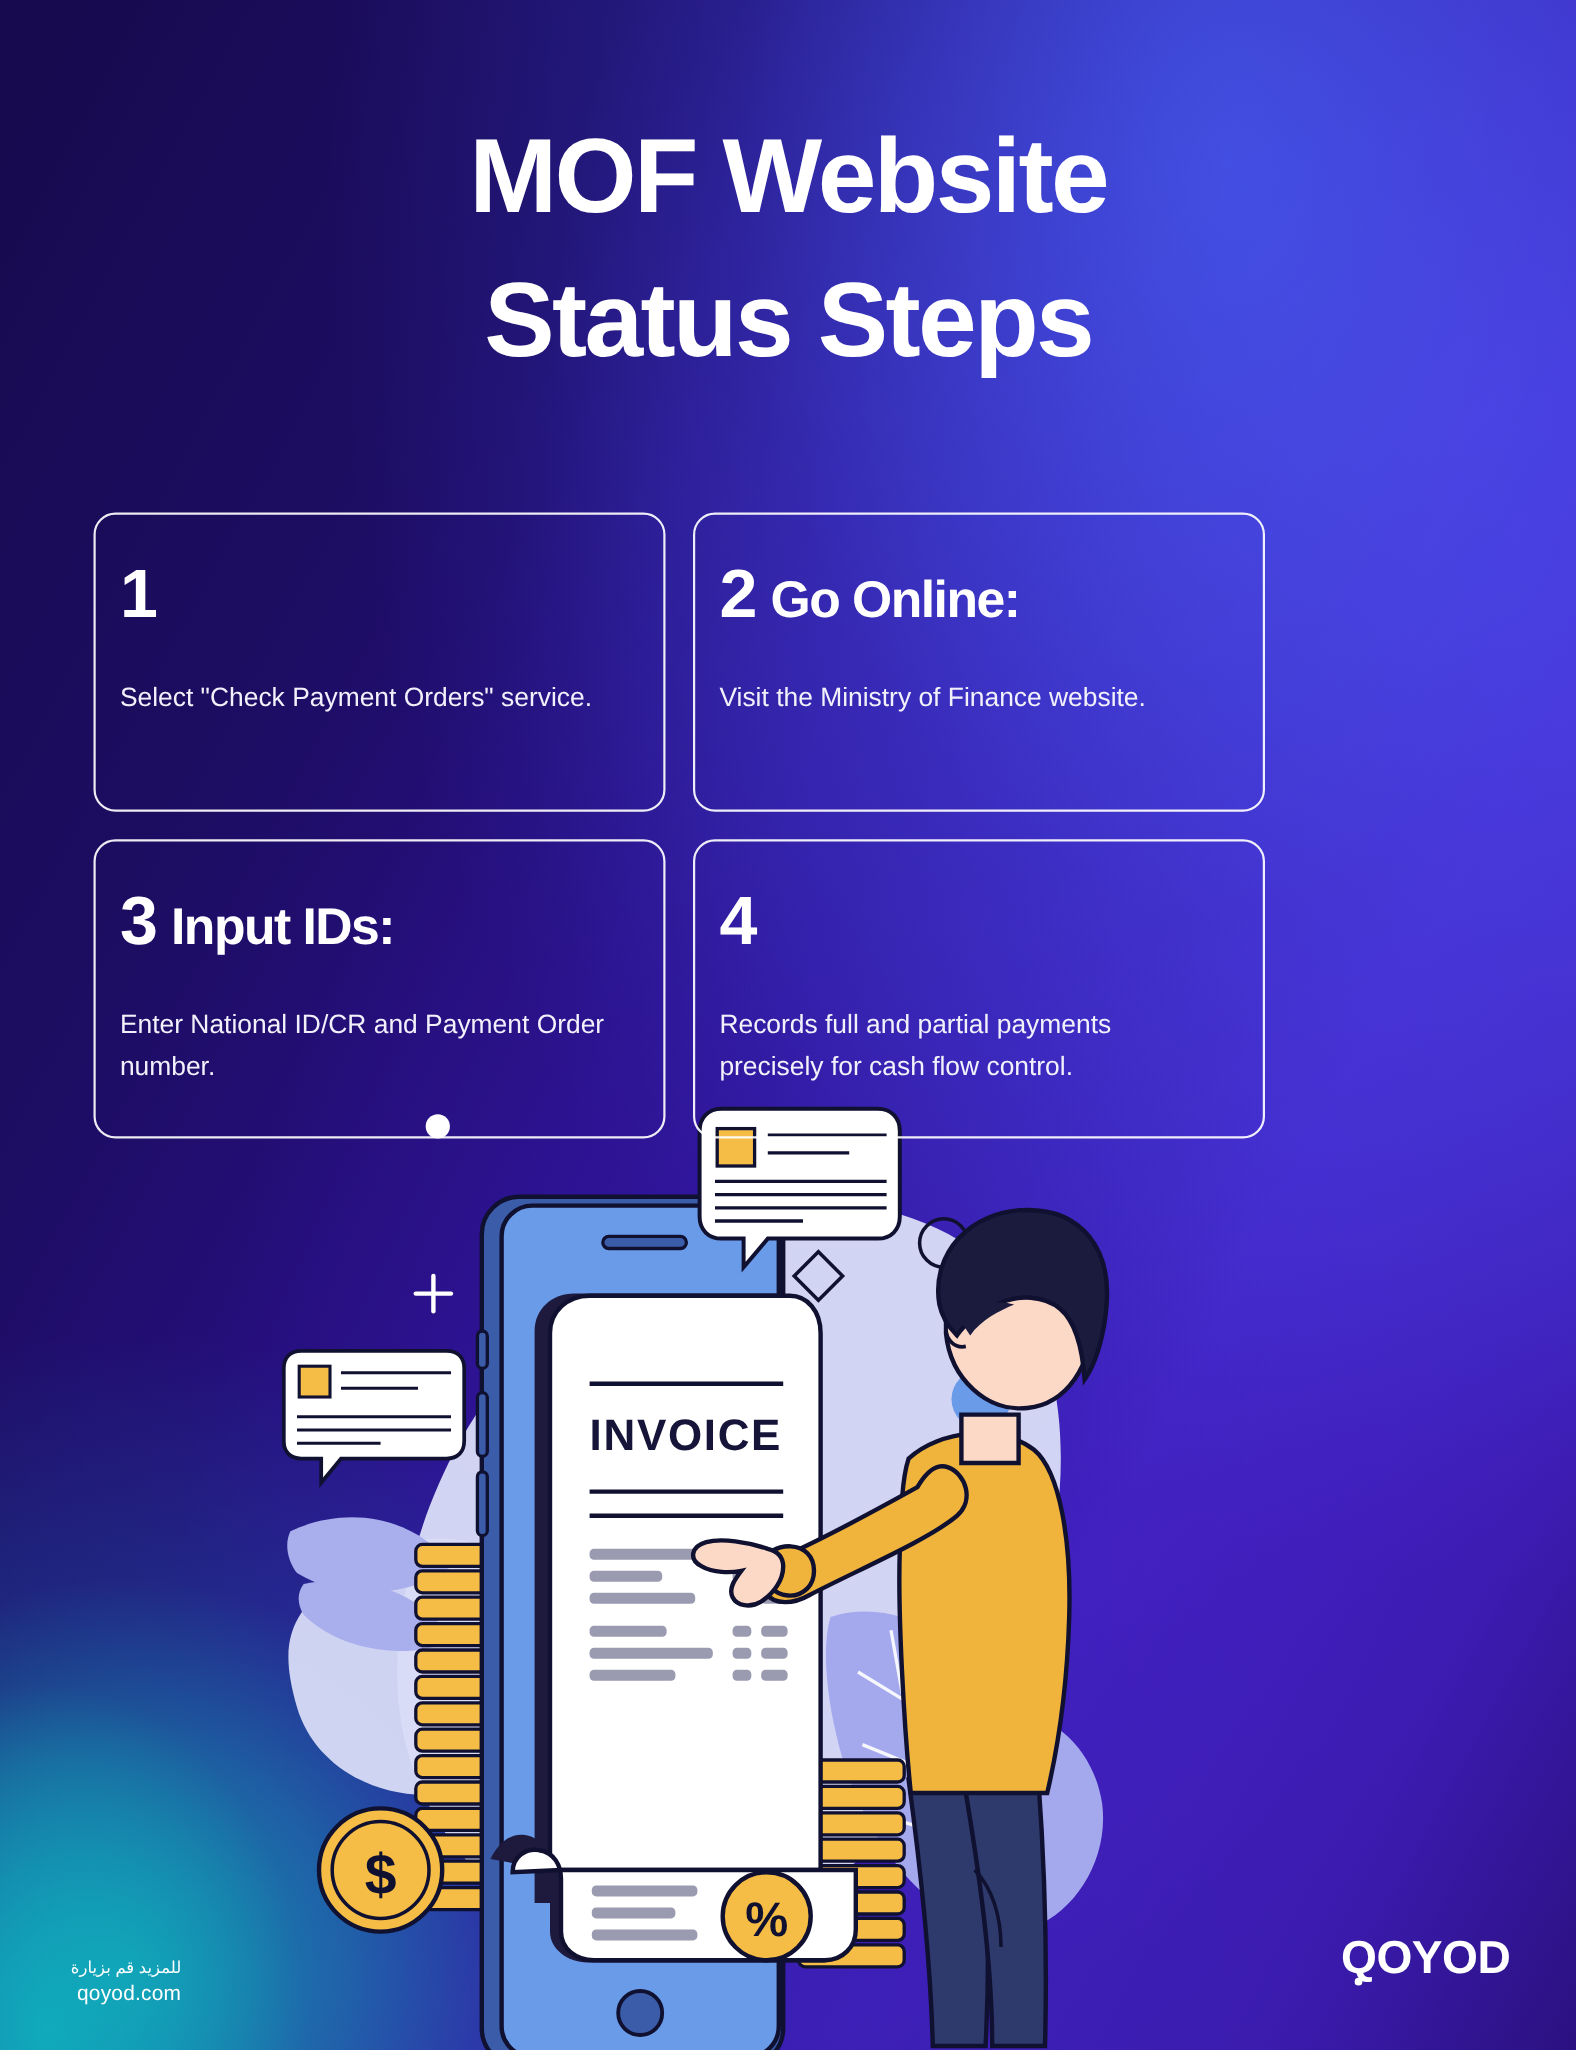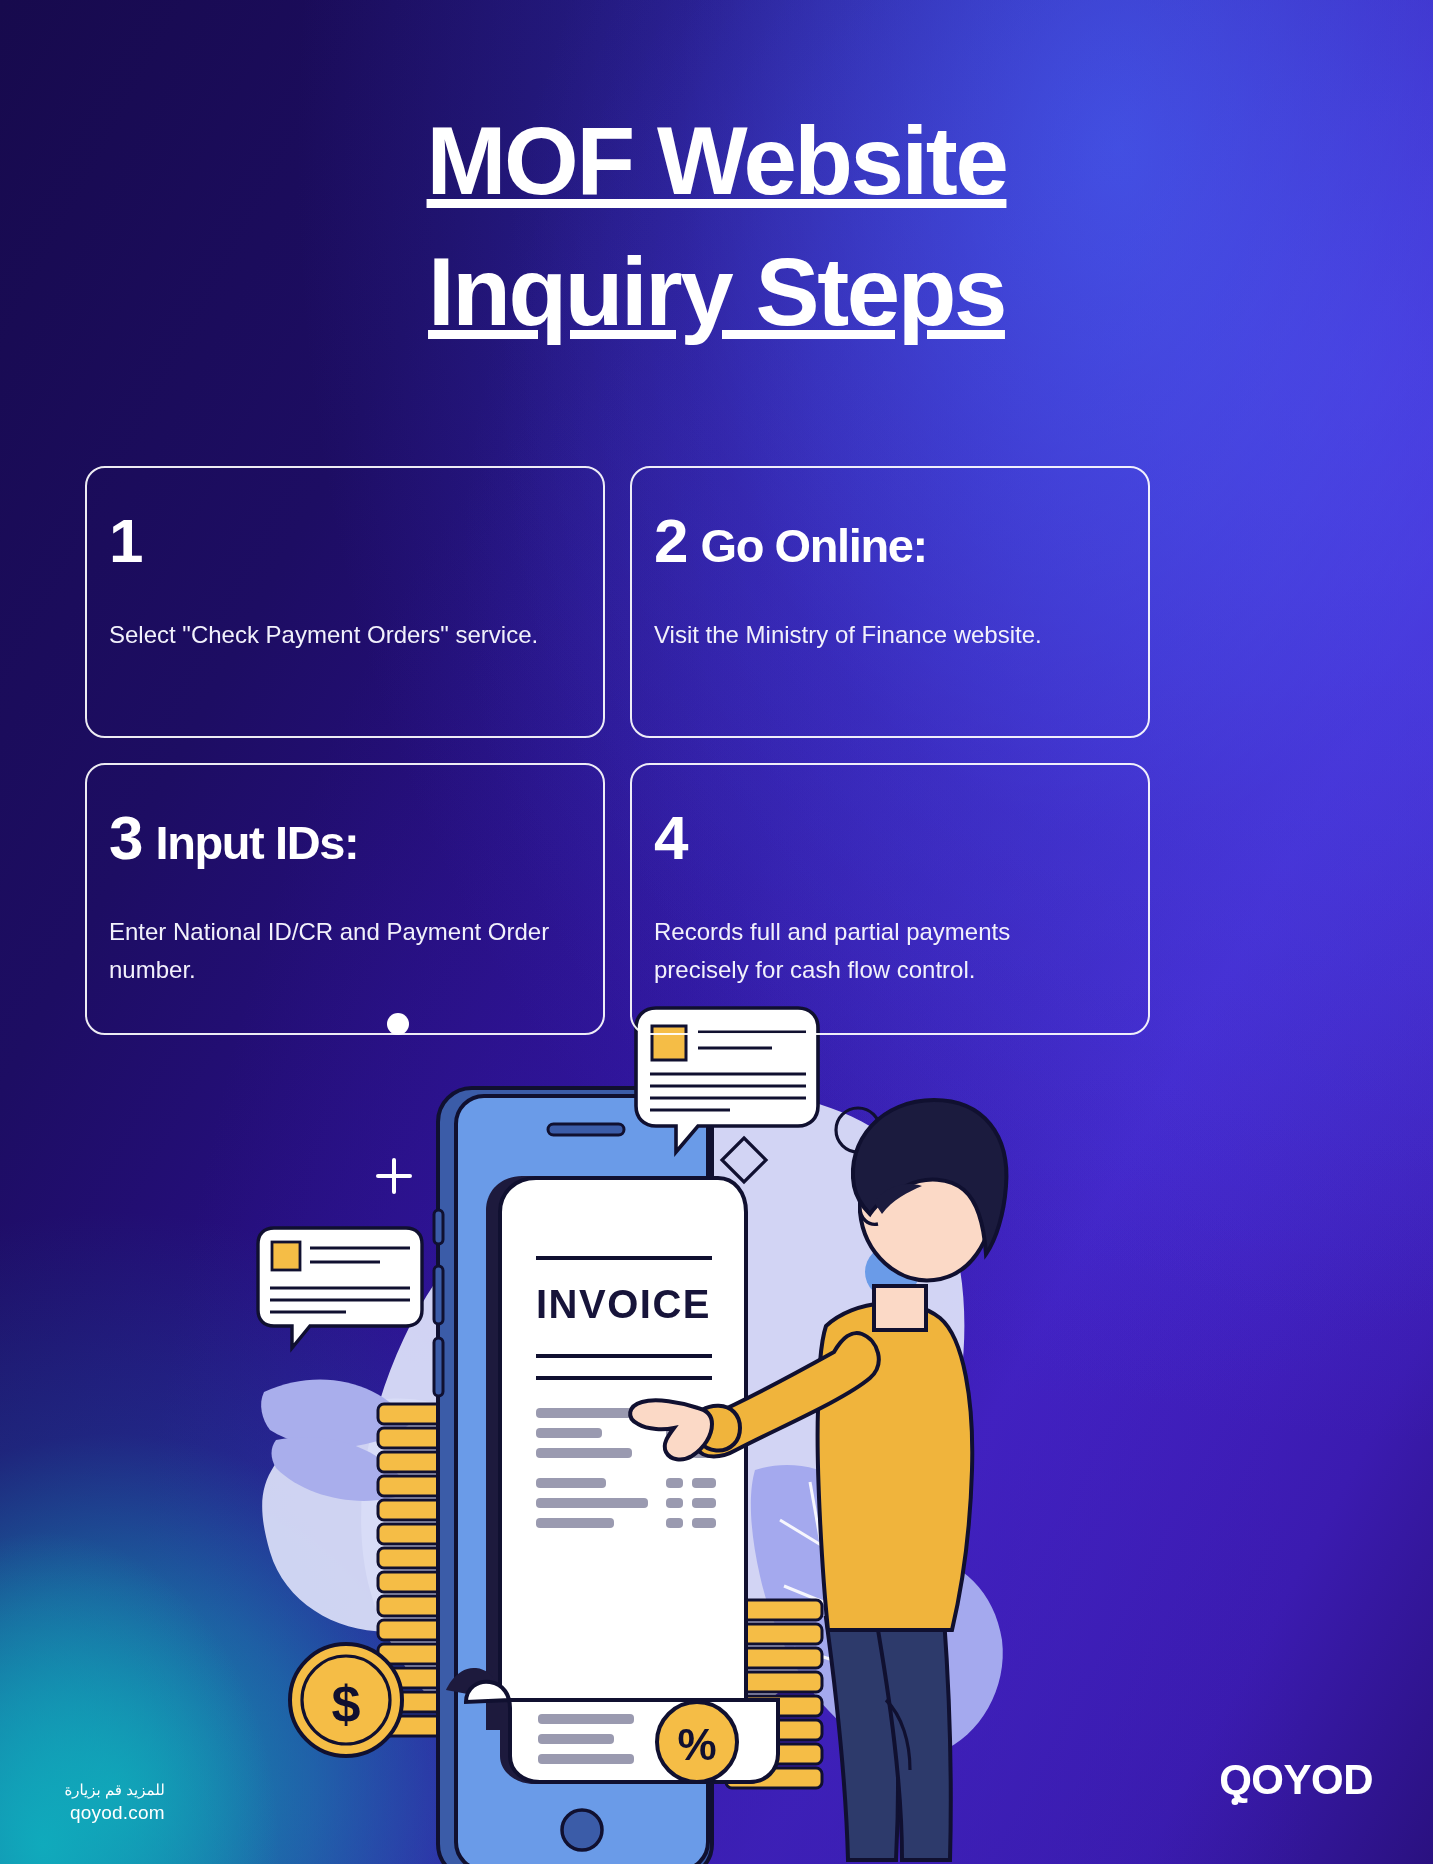--- a/index.html
+++ b/index.html
@@ -35,21 +35,20 @@
     text-align:center; z-index:6;
   }
   .title-line{
     display:block;
     color:#ffffff;
     font-size:96px;
     line-height:1.36;
     font-weight:700;
     letter-spacing:-2.4px;
     font-family:"Liberation Sans", sans-serif;
-    text-decoration:underline;
   }
 
   
   .cards{
     position:absolute;
     left:85px; top:466px;
     width:1065px;
     display:grid;
     grid-template-columns:520px 520px;
     grid-template-rows:272px 272px;
@@ -132,21 +131,21 @@
     background:#fff; transform:translateX(-50%);
   }
 </style>
 </head>
 <body>
 
 <div id="poster">
 
   <div class="title-wrap">
     <span class="title-line">MOF Website</span>
-    <span class="title-line">Inquiry Steps</span>
+    <span class="title-line">Status Steps</span>
   </div>
 
   <div class="cards">
 
     <div class="card">
       <div class="card-head">
         <span class="card-num">1</span>
       </div>
       <div class="card-body">Select "Check Payment Orders" service.</div>
     </div>

